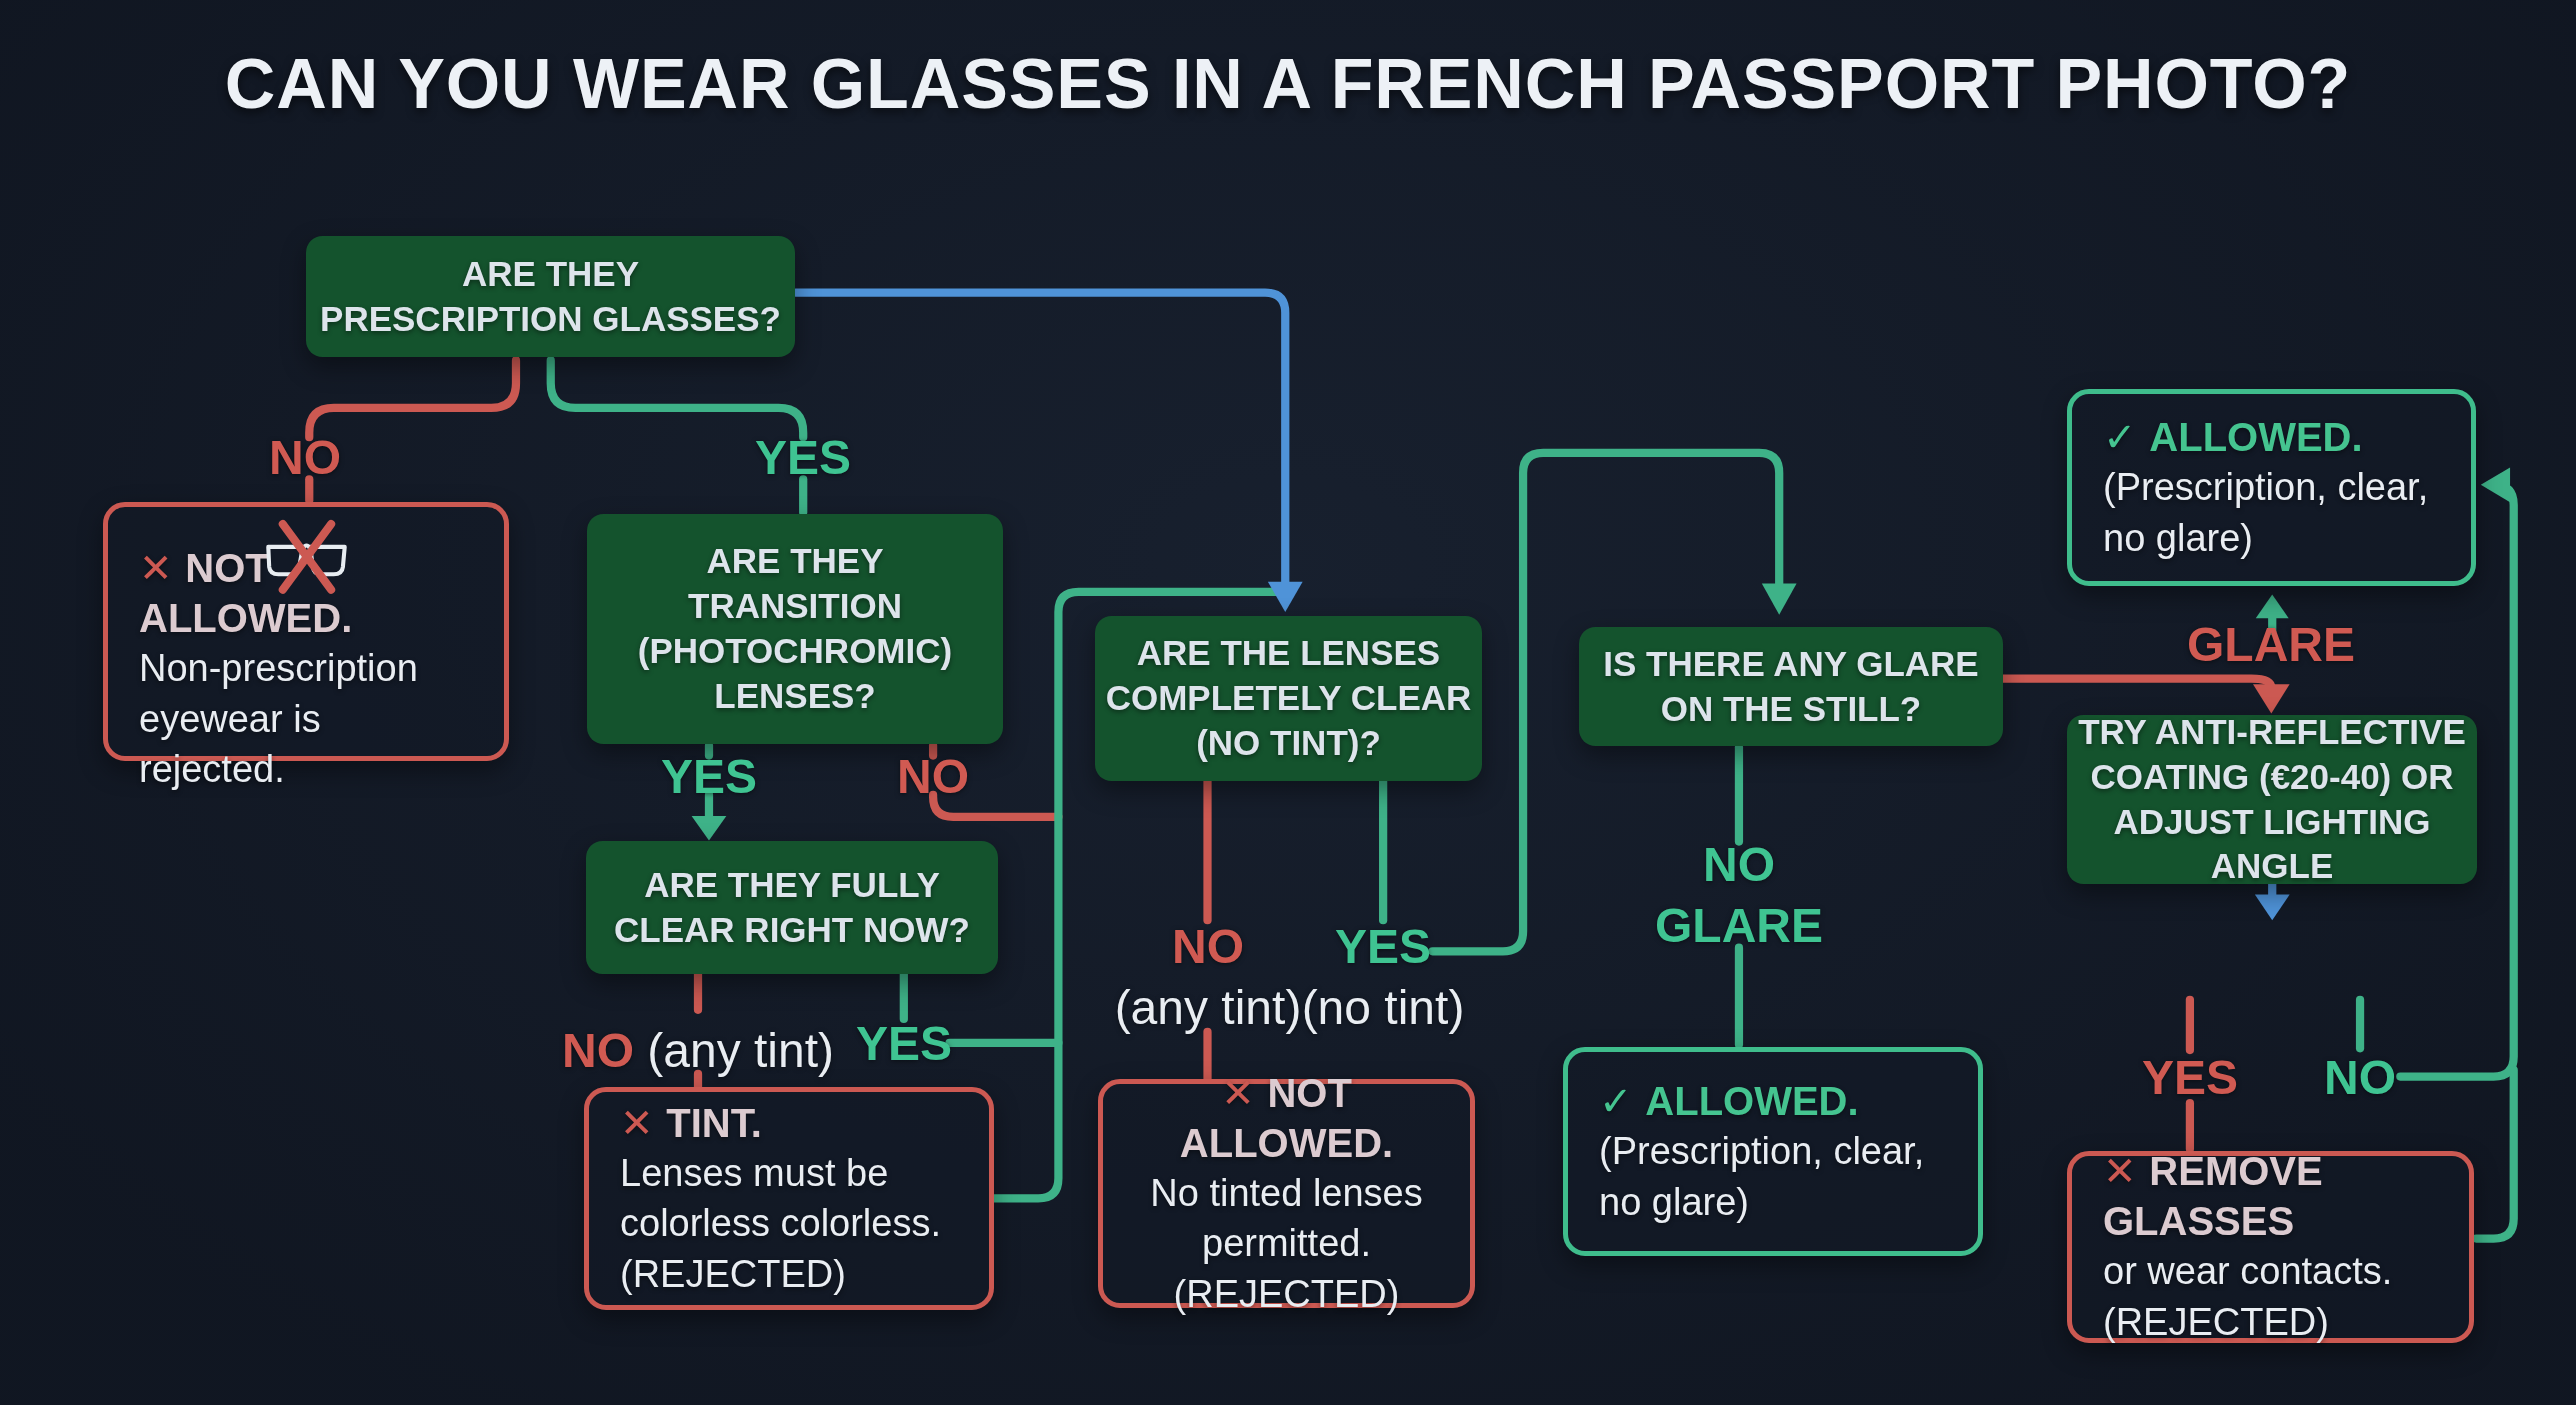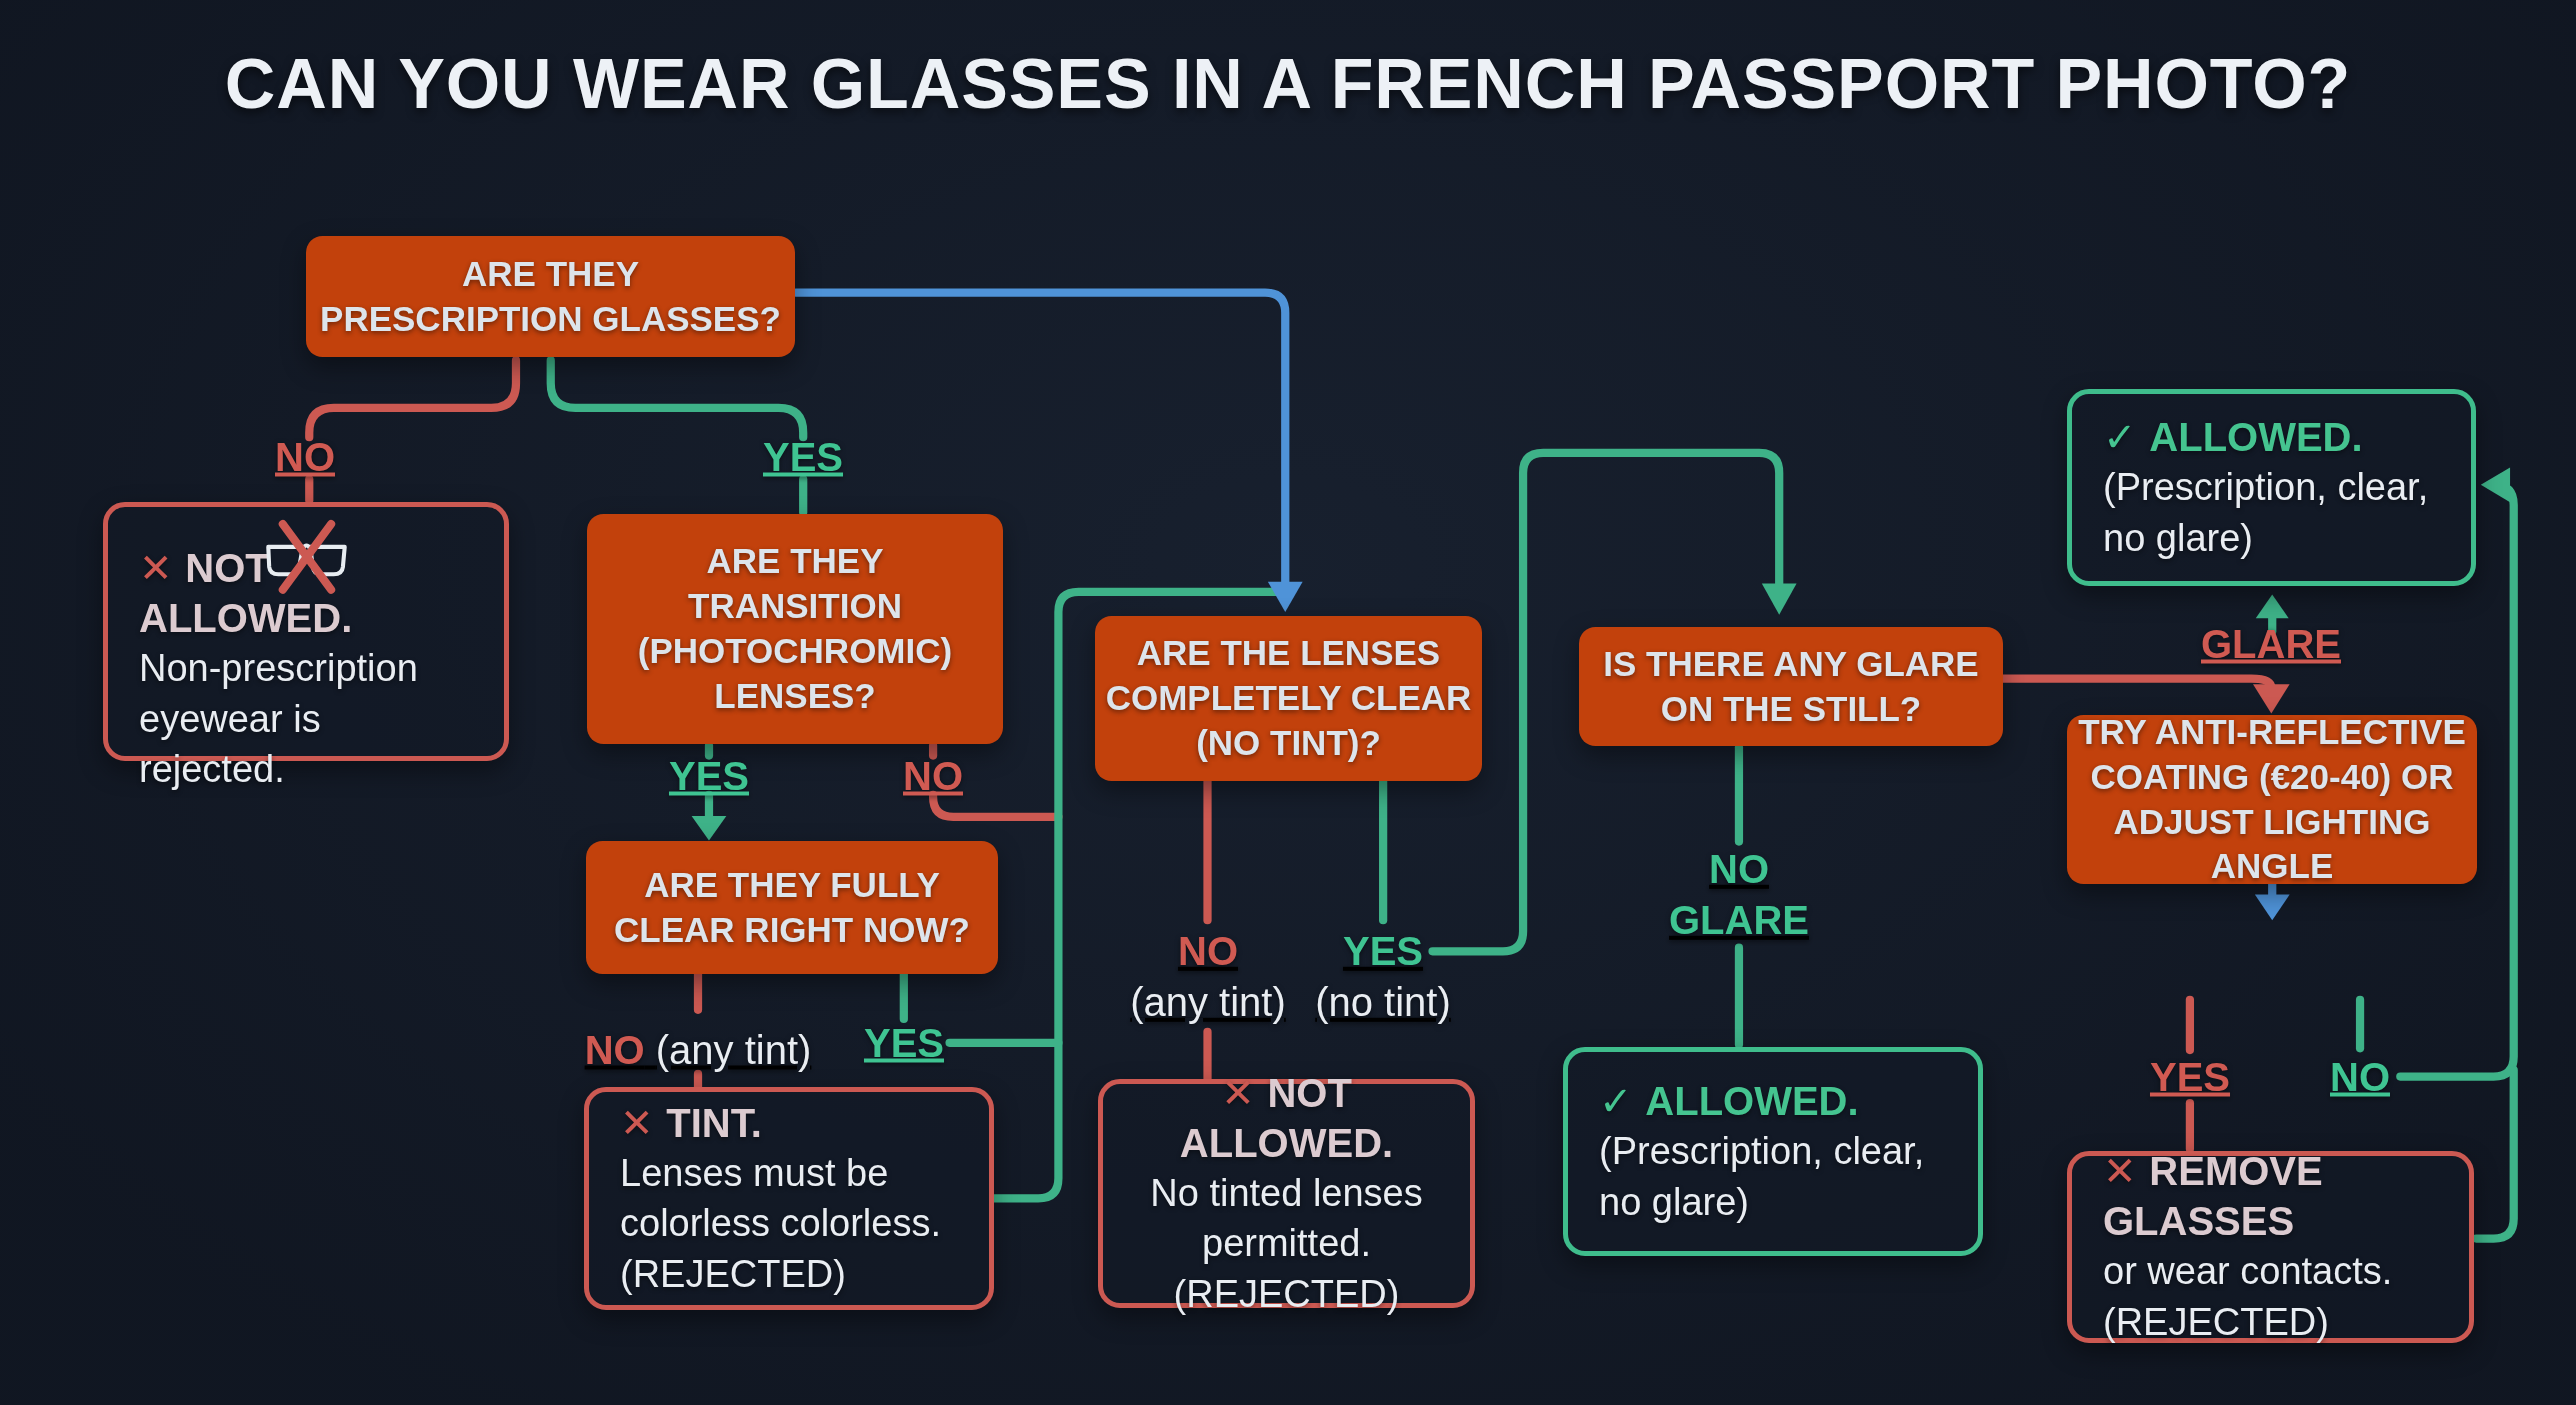--- a/index.html
+++ b/index.html
@@ -6,40 +6,40 @@
   #canvas{position:relative;width:2576px;height:1405px;background:#141b28;overflow:hidden;
     font-family:"Liberation Sans","DejaVu Sans",sans-serif;}
   #canvas::after{content:"";position:absolute;inset:0;
     background:radial-gradient(ellipse at 50% 40%, rgba(34,46,64,0.25), rgba(10,14,22,0.35) 85%);
     pointer-events:none;}
   .layer{position:absolute;inset:0;z-index:2;}
   #lines{position:absolute;inset:0;z-index:1;}
   .title{position:absolute;left:0;top:44px;width:100%;text-align:center;
     font-size:70px;font-weight:bold;letter-spacing:0.9px;color:#edf1f6;
     text-shadow:0 3.7px 9.1px rgba(0,0,0,0.55);}
-  .qbox{position:absolute;background:#c2410c;border-radius:16.5px;
+  .qbox{position:absolute;background:#14532d;border-radius:16.5px;
     display:flex;align-items:center;justify-content:center;text-align:center;
     color:#dde4eb;font-size:35px;font-weight:600;line-height:1.28;white-space:pre-line;
     box-shadow:0 9.1px 24px rgba(0,0,0,0.38);text-shadow:0 1.8px 5.5px rgba(0,0,0,0.45);}
   .obox{position:absolute;border-radius:22px;background:rgba(18,25,38,0.55);
     display:flex;flex-direction:column;justify-content:center;
     padding:25.6px 31px;box-sizing:border-box;
     box-shadow:0 9.1px 24px rgba(0,0,0,0.38);text-shadow:0 1.8px 5.5px rgba(0,0,0,0.45);}
   .obox.red{border:5.5px solid #cc5952;}
   .obox.green{border:5.5px solid #3fbd8c;}
   .obox .head{font-size:40px;font-weight:bold;line-height:1.25;}
   .obox .head .mark{font-family:"DejaVu Sans",sans-serif;margin-right:12.8px;}
   .obox.red .head .mark{color:#cc5952;}
   .obox.green .head .mark{color:#45c490;}
   .obox.red .head .htext{color:#dccbd0;}
   .obox.green .head .htext{color:#45c490;margin-top:40px;}
   .obox .body{font-size:38px;color:#e9edf2;line-height:1.33;white-space:pre-line;}
   .obox.center{align-items:center;text-align:center;}
   .elabel{position:absolute;transform:translate(-50%,-50%);z-index:3;white-space:nowrap;
-    font-size:40px;font-weight:bold;text-shadow:0 1.8px 5.5px rgba(0,0,0,0.5);text-decoration:underline;}
+    font-size:48px;font-weight:bold;text-shadow:0 1.8px 5.5px rgba(0,0,0,0.5);}
   .elabel.stack{display:flex;flex-direction:column;align-items:center;line-height:1.28;}
   .lab.red{color:#d05a52;}
   .lab.green{color:#3fc492;}
   .lab.white{color:#e9edf2;font-weight:normal;}
   .gicon{position:absolute;z-index:3;}
 </style>
 </head>
 <body>
 
 <div id="canvas">

